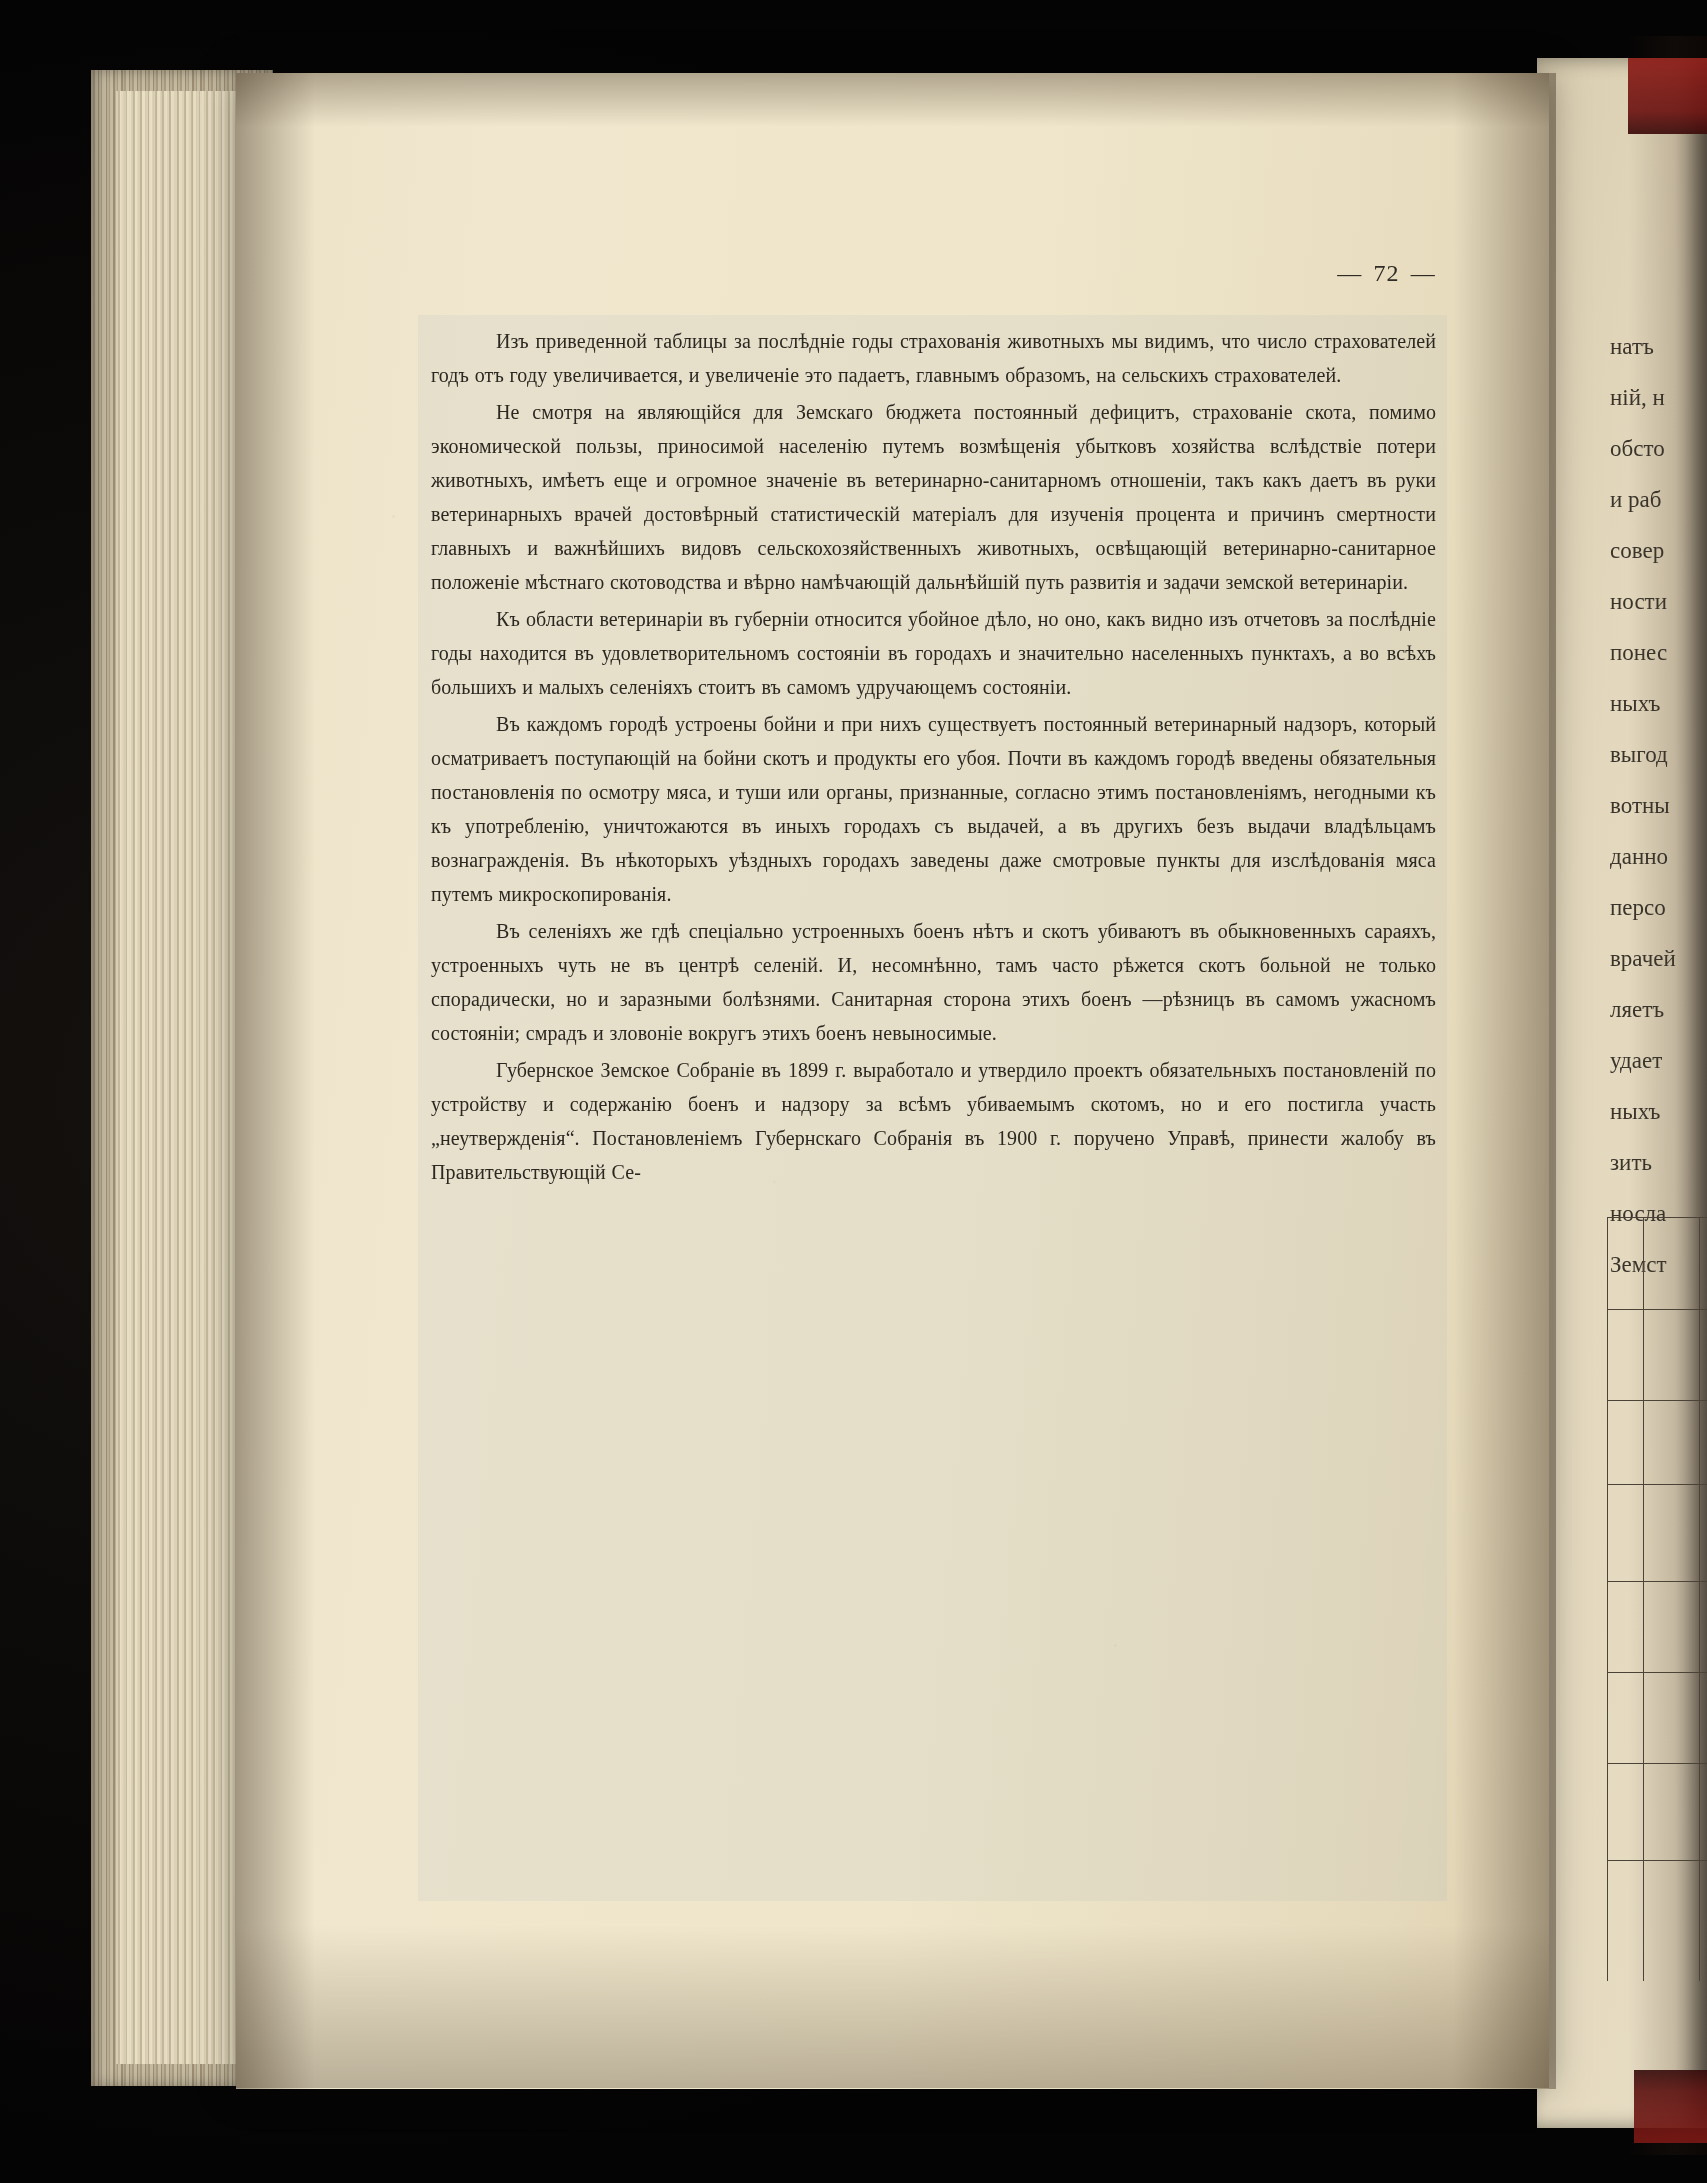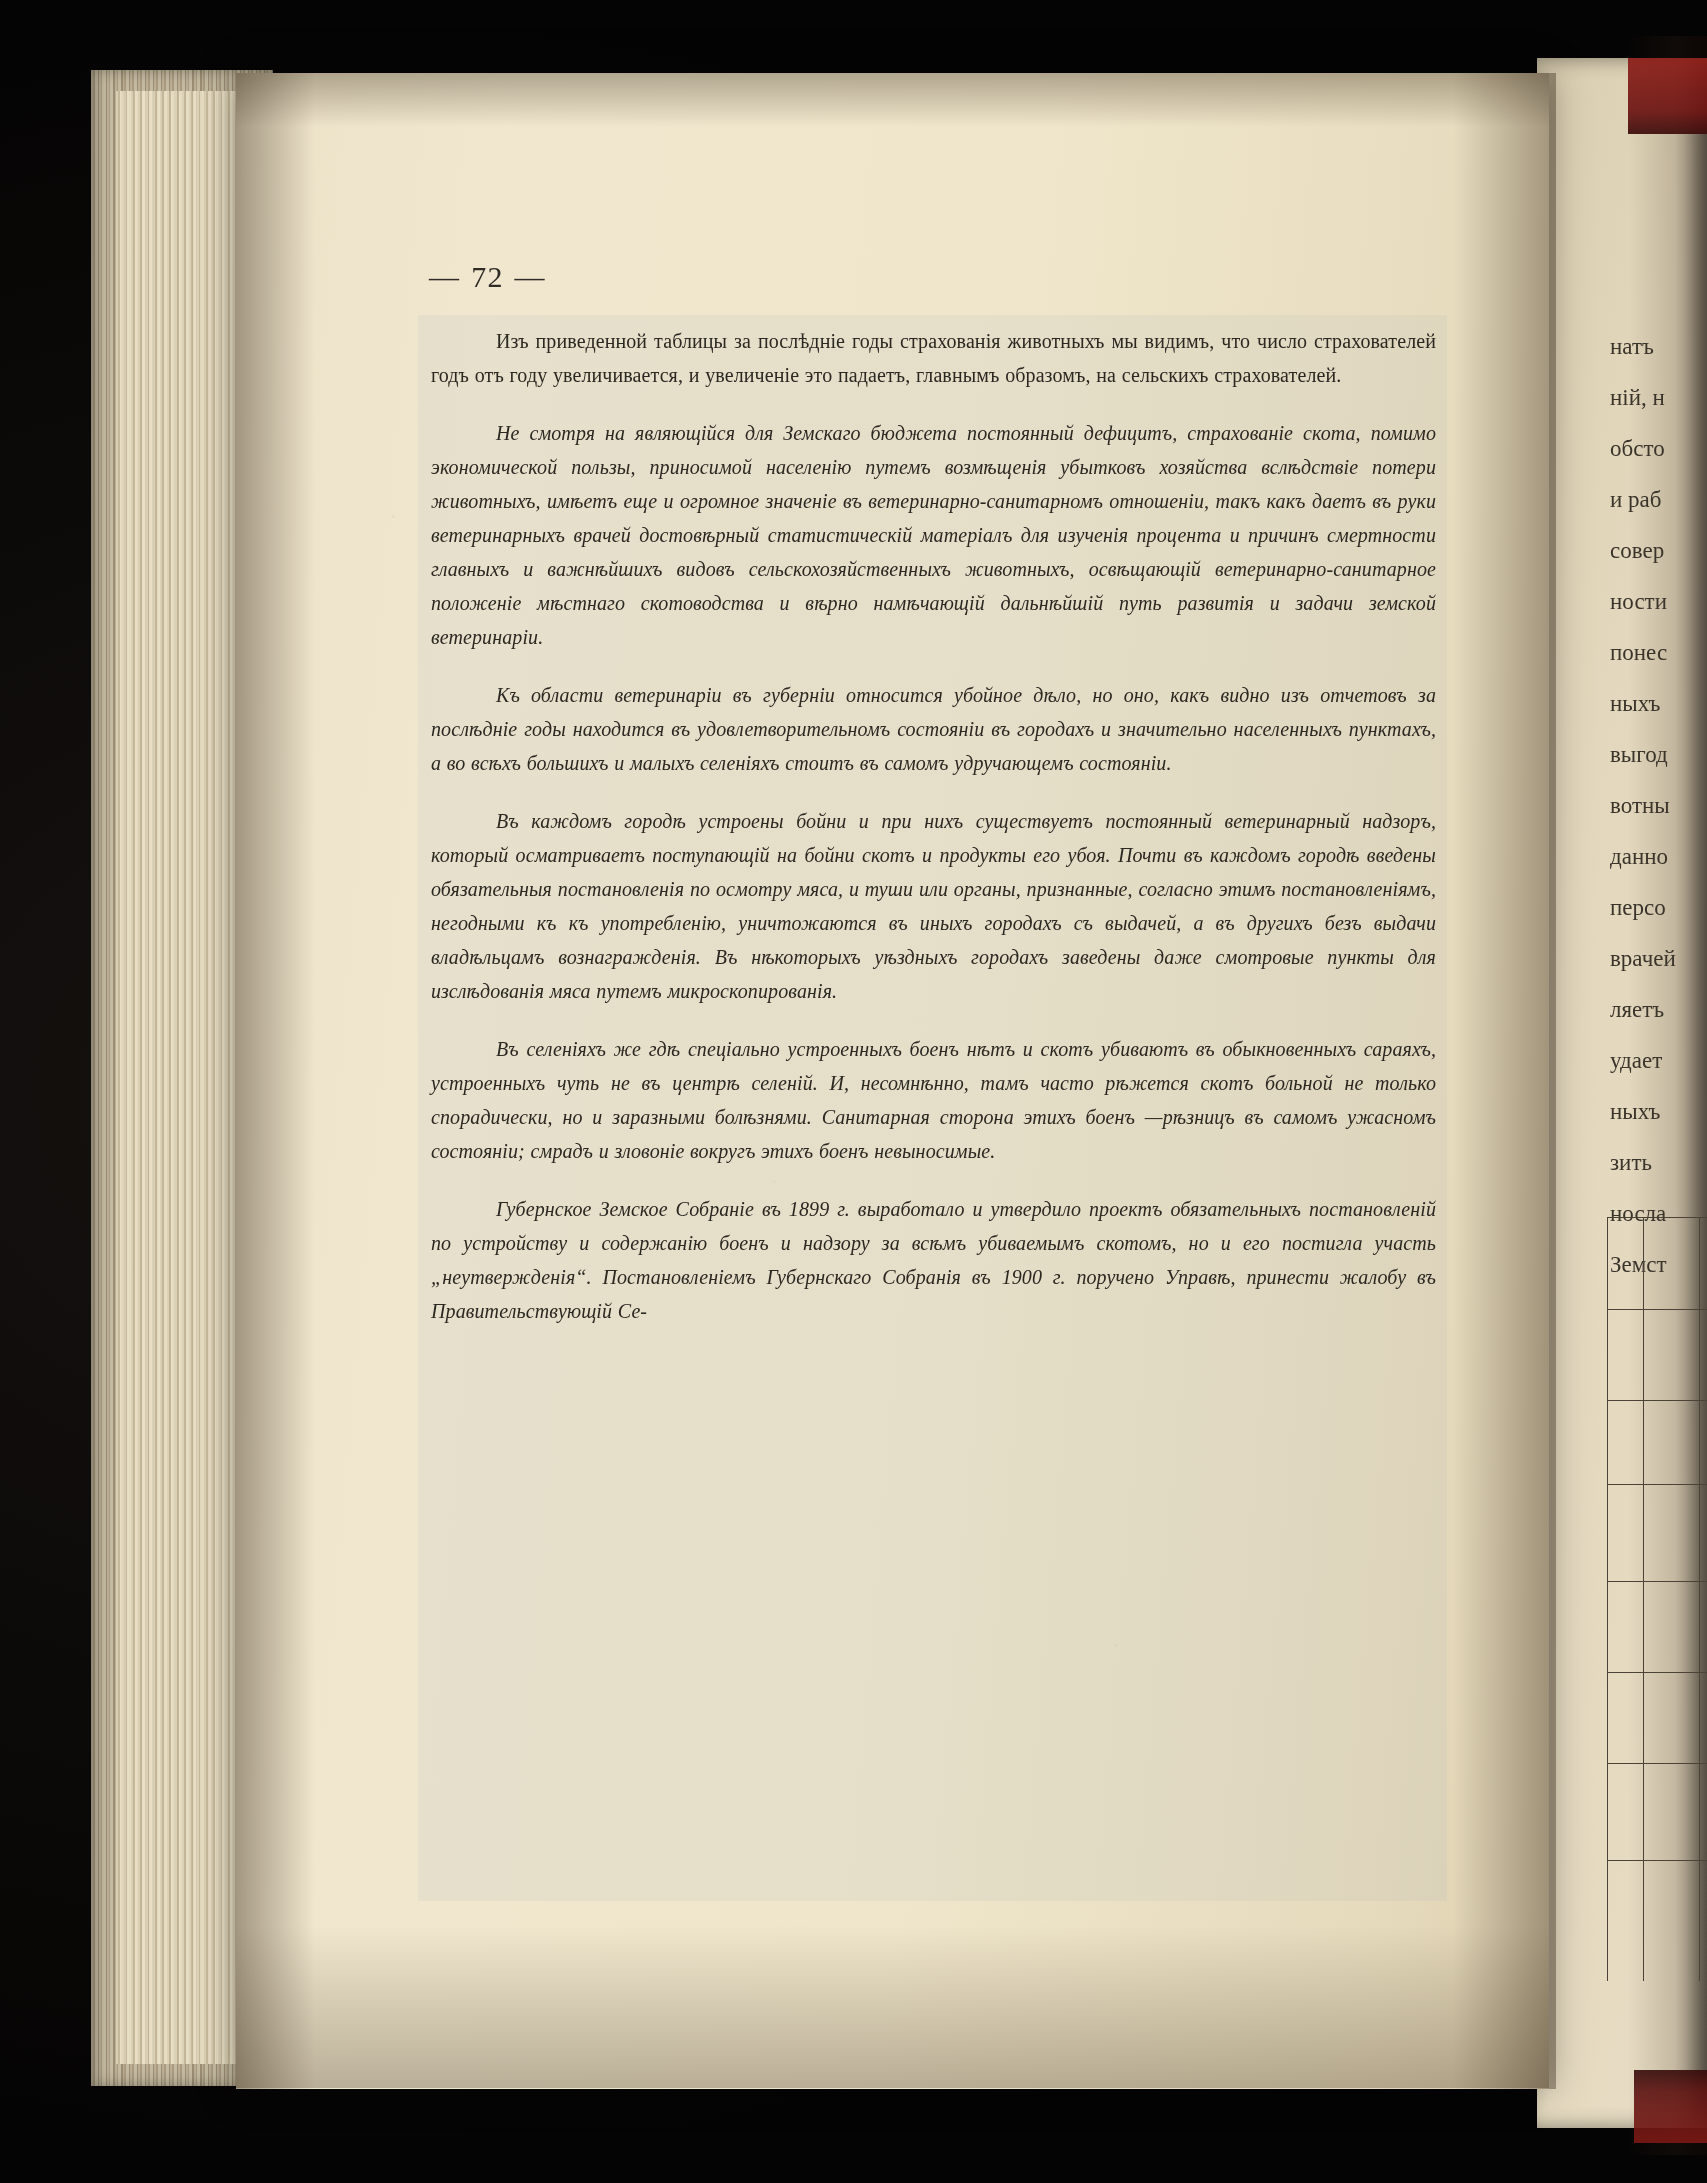--- a/index.html
+++ b/index.html
@@ -123,22 +123,22 @@
     position: absolute;
     left: 418px; top: 315px;
     width: 1029px; height: 1586px;
     background: rgba(150,170,190,0.10);
   }
 
   .folio {
     position: absolute;
     left: 418px; top: 260px;
     width: 1029px;
-    text-align: left;
-    font-size: 30px;
+    text-align: right;
+    font-size: 24px;
     letter-spacing: 1.2px;
     color: #2f2b26;
   }
   .folio .dash { display:inline-block; margin:0 11px; }
 
   .column {
     position: absolute;
     left: 431px; top: 324px;
     width: 1005px;
   }
@@ -147,21 +147,21 @@
     margin: 0 0 1.2px 0;
     text-align: justify;
     text-align-last: left;
     font-size: 20px;
     line-height: 34px;
     color: #2b2721;
     text-indent: 65px;
     letter-spacing: 0.1px;
     word-spacing: 0.6px;
   }
-  p.gap { margin-top: 24px; font-style: italic; }
+  p.gap { margin-top: 3px; }
 
   
   .rp-col {
     position: absolute;
     left: 1610px; top: 330px;
     width: 121px;
     font-size: 23px;
     line-height: 33px;
     color: #3a342b;
     overflow: hidden;

